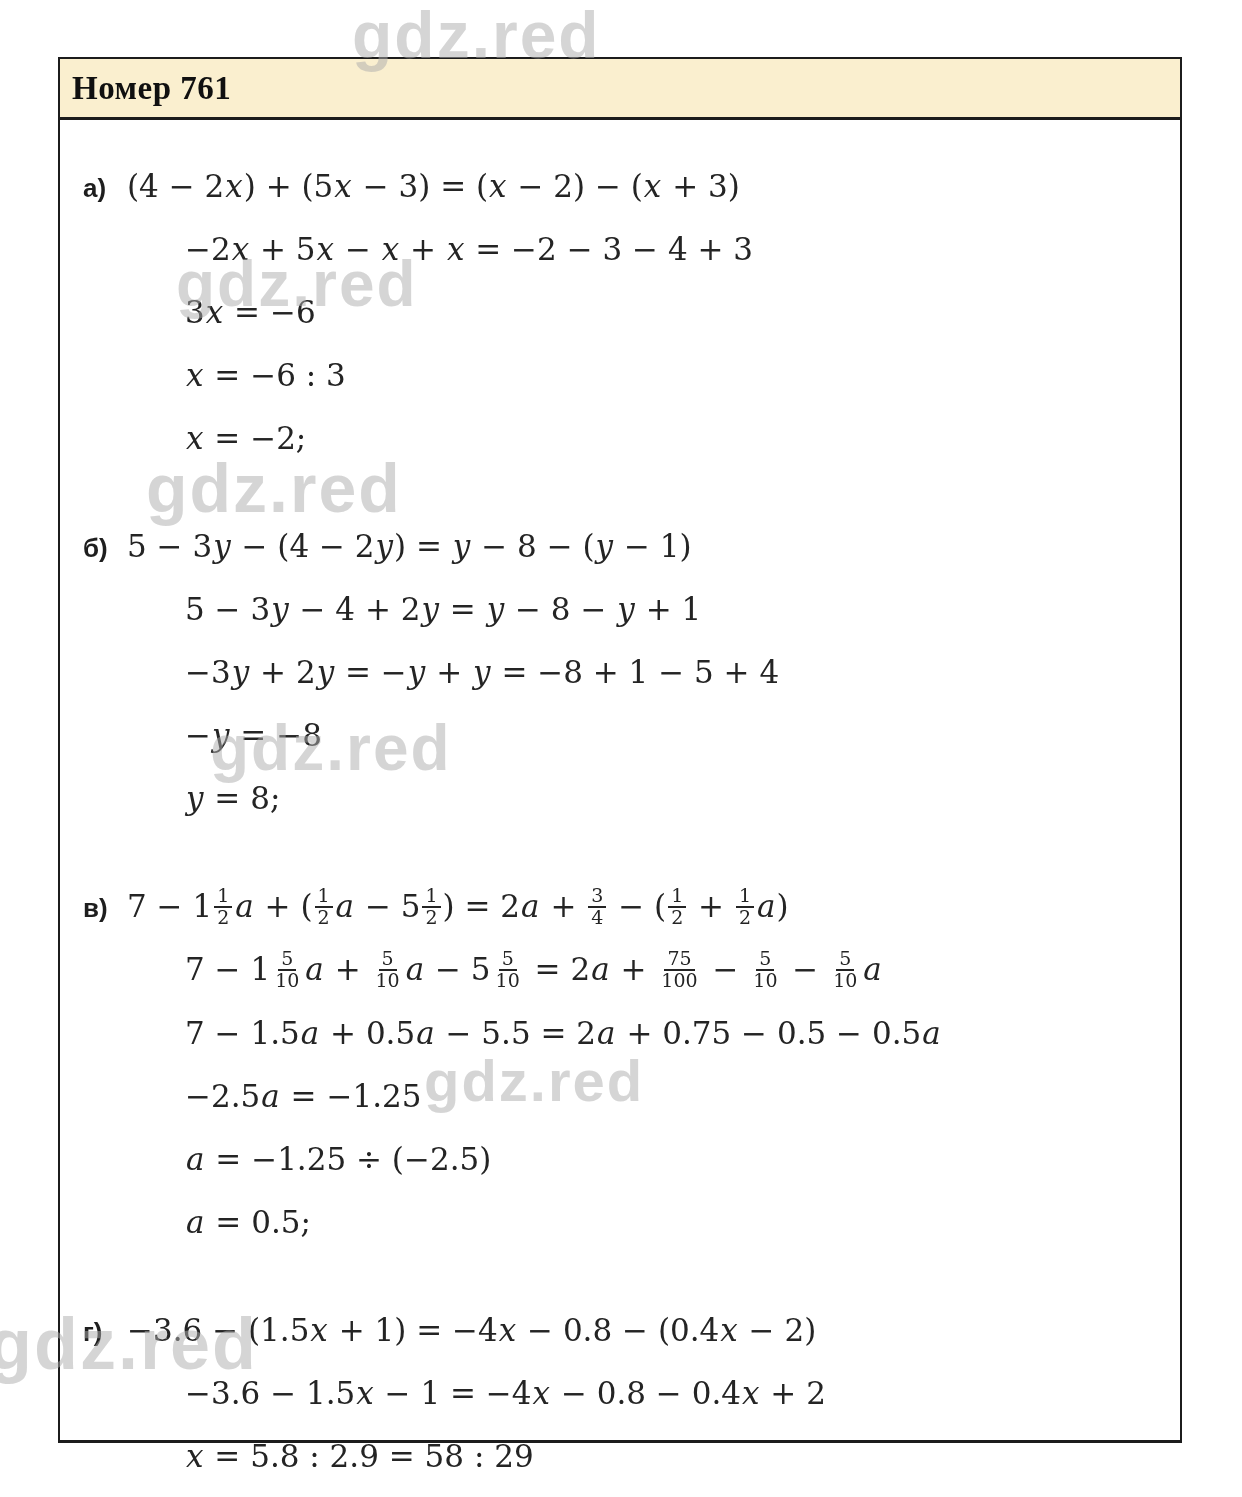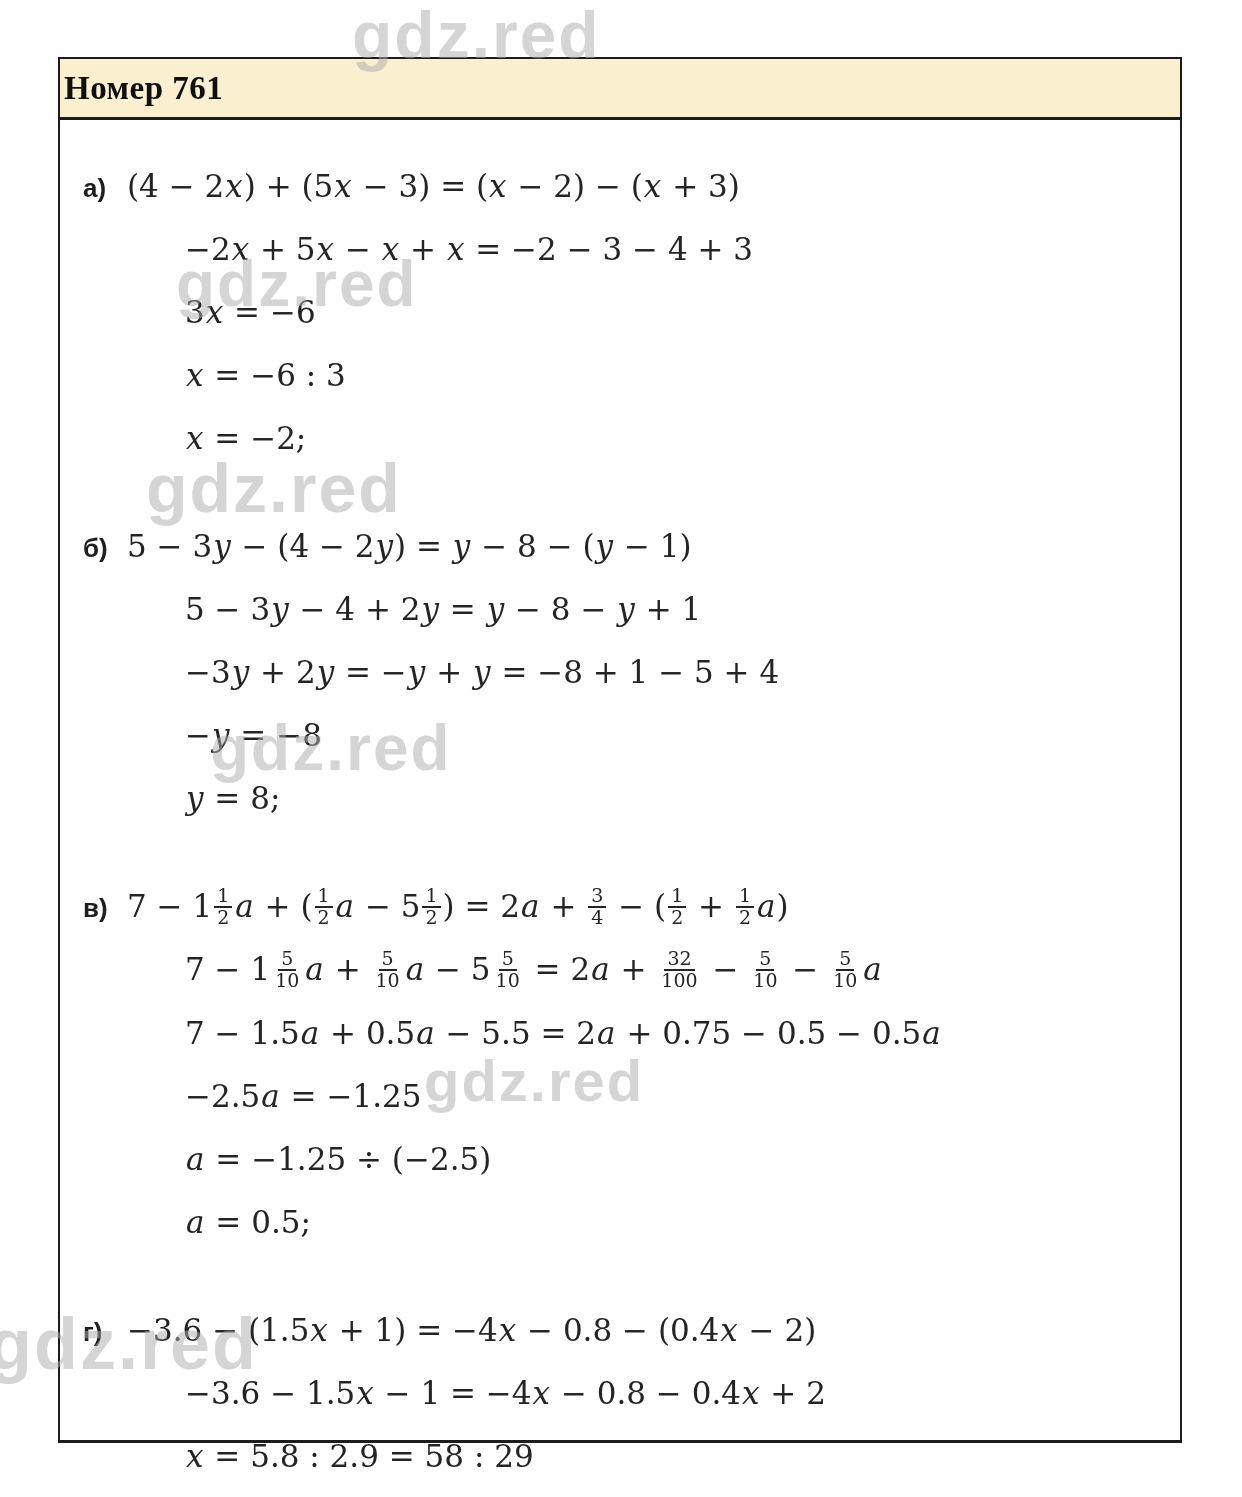--- a/index.html
+++ b/index.html
@@ -23,21 +23,21 @@
     box-sizing:border-box;
     z-index:1;
   }
   .box-header{
     height:61px;
     background:var(--header_bg,#FAEFCF);
     border-bottom:3px solid var(--border_color,#1c1c1c);
     display:flex;
     align-items:center;
     box-sizing:border-box;
-    padding-left:4px;
+    padding-left:12px;
   }
   .box-title{
     font-family:"Liberation Serif", serif;
     font-weight:bold;
     font-size:33px;
     color:#101010;
     letter-spacing:0.5px;
   }
   .box-body{
     padding-top:26px;
@@ -166,21 +166,21 @@
           <div class="math-line indent">7 − 1<span class="frac">
               <span class="num">5</span>
               <span class="den">10</span>
             </span><i>a</i> + <span class="frac">
               <span class="num">5</span>
               <span class="den">10</span>
             </span><i>a</i> − 5<span class="frac">
               <span class="num">5</span>
               <span class="den">10</span>
             </span> = 2<i>a</i> + <span class="frac">
-              <span class="num">32</span>
+              <span class="num">75</span>
               <span class="den">100</span>
             </span> − <span class="frac">
               <span class="num">5</span>
               <span class="den">10</span>
             </span> − <span class="frac">
               <span class="num">5</span>
               <span class="den">10</span>
             </span><i>a</i></div>
           <div class="math-line indent">7 − 1.5<i>a</i> + 0.5<i>a</i> − 5.5 = 2<i>a</i> + 0.75 − 0.5 − 0.5<i>a</i></div>
           <div class="math-line indent">−2.5<i>a</i> = −1.25</div>

